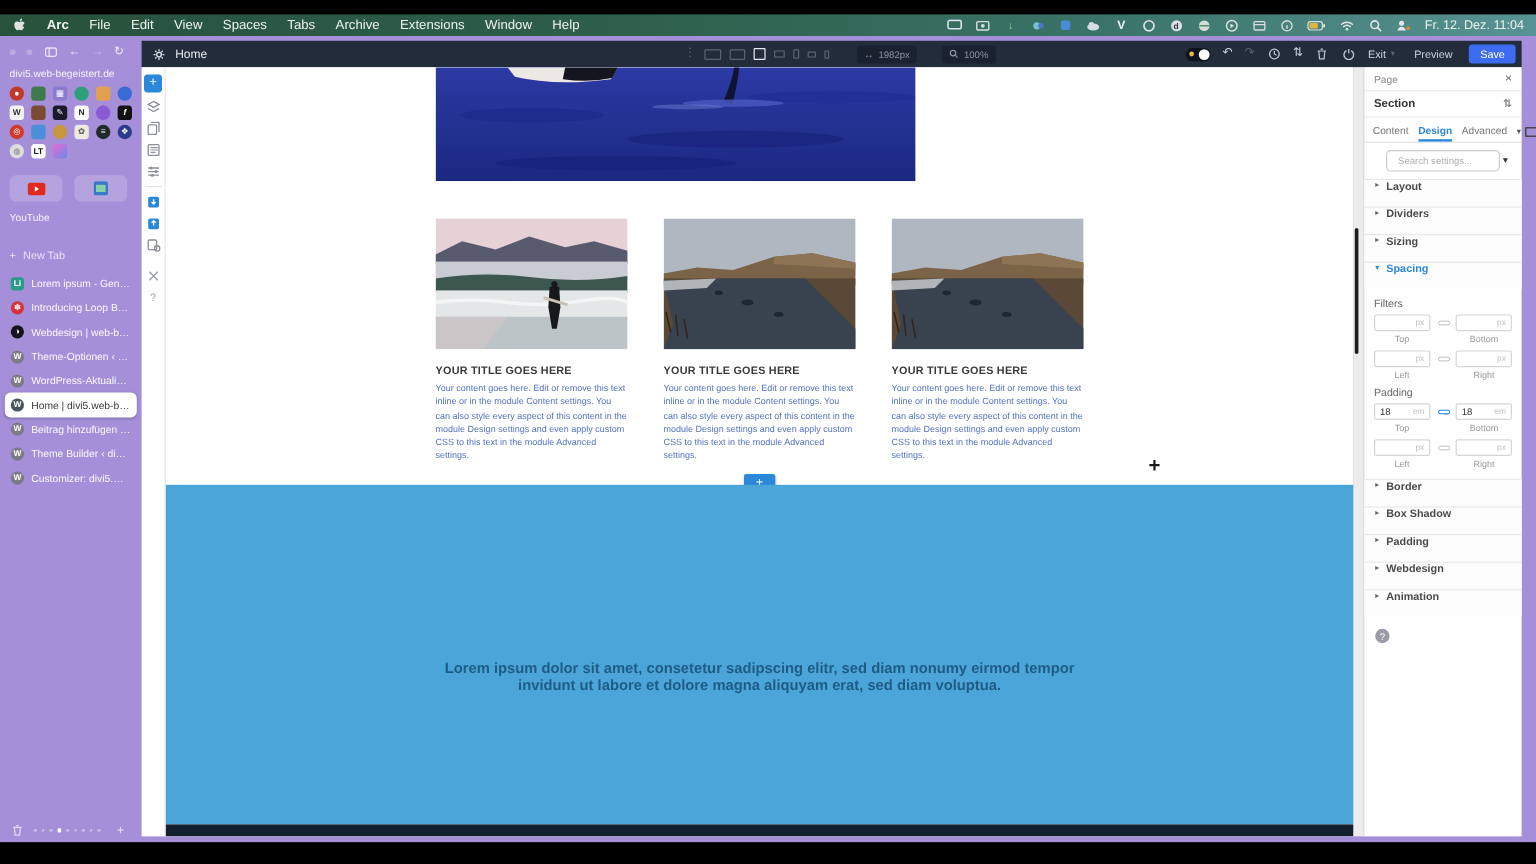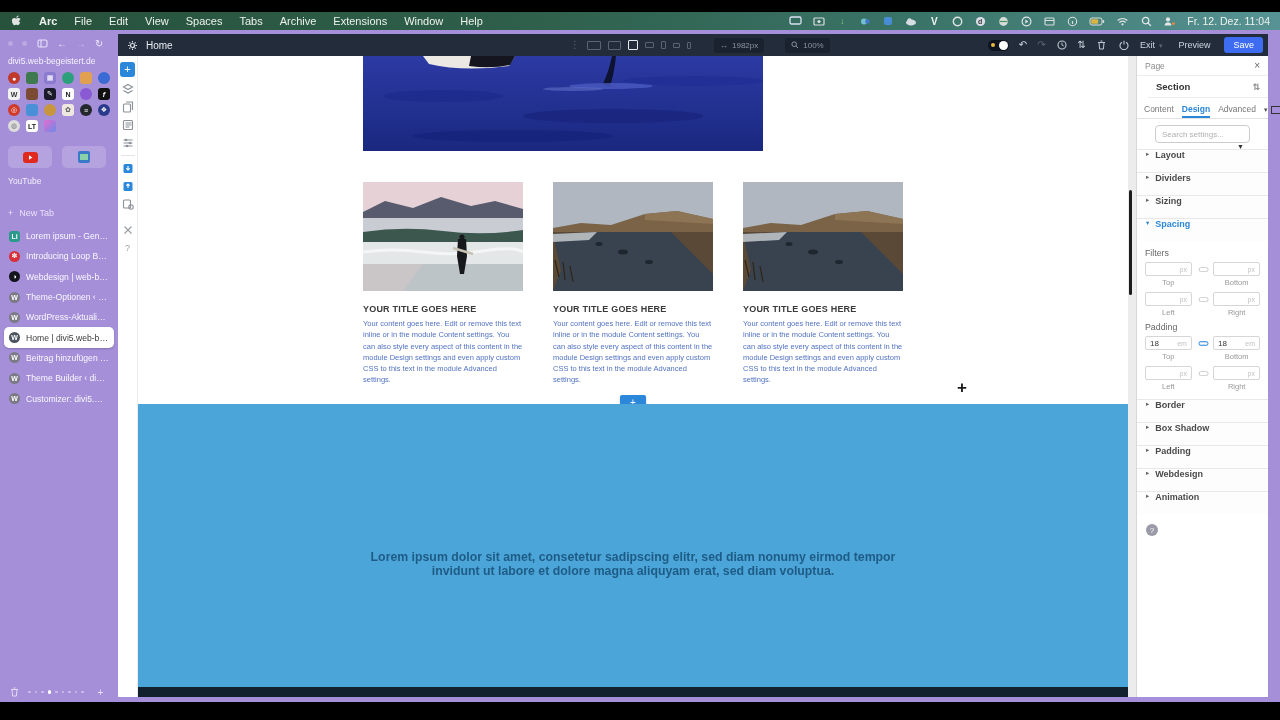--- a/index.html
+++ b/index.html
@@ -75,28 +75,28 @@
   .cursor { position:absolute; left:819px; top:322px; font-size:17px; font-weight:bold; color:#1a1a1a; text-shadow:0 0 1px #fff; }
 
   
   .gap { position:absolute; left:1128px; top:26px; width:8px; height:641px; background:#ececec; }
   .thumb { position:absolute; left:1129px; top:160px; width:3px; height:105px; background:#1c1c1c; border-radius:2px; }
 
   
   .panel { position:absolute; left:1136px; top:26px; width:132px; height:641px; background:#fff; border-left:1px solid #d8d8d8; color:#444; }
   .p-head { height:20px; display:flex; align-items:center; padding:0 8px; border-bottom:1px solid #ececec; color:#8a8a8a; font-size:8.5px; }
   .p-close { margin-left:auto; color:#666; font-size:10px; }
-  .p-elem { height:22px; display:flex; align-items:center; padding:0 8px; font-weight:bold; color:#333; font-size:9.5px; border-bottom:1px solid #ececec;margin-left:11px; }
+  .p-elem { height:22px; display:flex; align-items:center; padding:0 8px; font-weight:bold; color:#333; font-size:9.5px; border-bottom:1px solid #ececec; }
   .p-elem .sw { margin-left:auto; color:#888; font-size:9px; }
   .p-tabs { height:21px; display:flex; align-items:flex-end; padding:0 7px; gap:8px; border-bottom:1px solid #e2e2e2; font-size:8.5px; color:#777; }
   .p-tab { padding-bottom:4px; }
   .p-tab.active { color:#2b87da; font-weight:bold; border-bottom:2px solid #2b87da; padding-bottom:2px; }
   .p-tabs .ext { margin-left:auto; display:flex; align-items:center; gap:4px; padding-bottom:4px; }
   .sq-ico { width:10px; height:8px; border:1.5px solid #333; display:inline-block; }
-  .p-search { margin:6px 18px; height:18px; border:1px solid #ccc; border-radius:4px; display:flex; align-items:flex-end; padding:0 5px; gap:4px; background:#fff;flex-direction:column; }
+  .p-search { margin:6px 18px; height:18px; border:1px solid #ccc; border-radius:4px; display:flex; align-items:center; padding:0 5px; gap:4px; background:#fff; }
   .p-search input { border:0; outline:0; width:82px; font-size:8px; color:#555; background:transparent; }
   .p-search input::placeholder { color:#b0b0b0; }
   .acc { border-top:1px solid #e8e8e8; height:23px; display:flex; padding:0 9px; gap:6px; font-weight:bold; color:#4a4a4a; font-size:9px; background:#fdfdfd; }
   .acc .tri { font-size:6.5px; color:#666; }
   .acc.open { color:#2b87da; }
   .acc.open .tri { color:#2b87da; }
   .sp-body { padding:2px 8px 8px; }
   .grp-lbl { font-size:8.8px; color:#666; margin:5px 0 4px; }
   .f-row { display:flex; align-items:center; }
   .fld { width:52px; height:14px; border:1px solid #d6d6d6; border-radius:2px; display:flex; align-items:center; padding:0 4px; background:#fff; }

